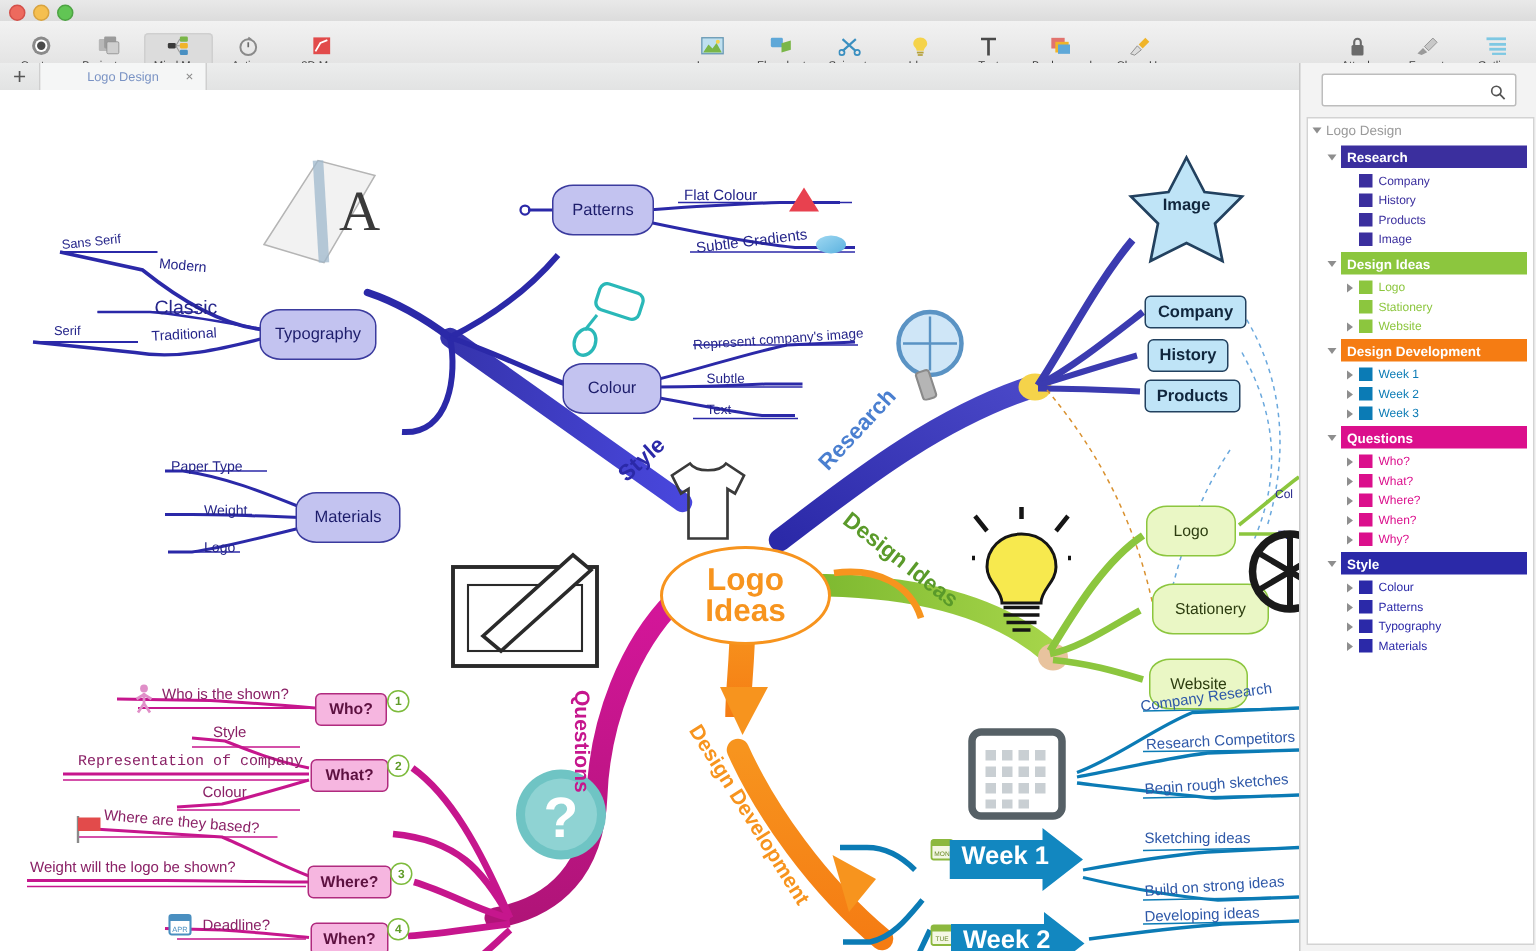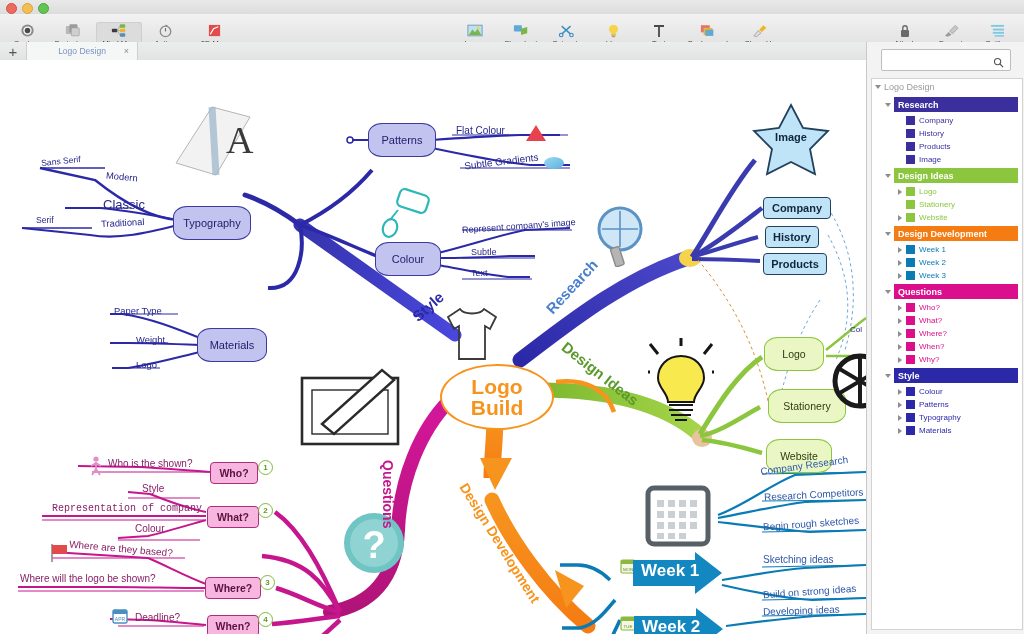--- a/index.html
+++ b/index.html
@@ -568,21 +568,21 @@
               <stop offset="0%" stop-color="#9fd8f2"></stop>
               <stop offset="100%" stop-color="#5bb2df"></stop>
             </linearGradient>
           </defs>
           <ellipse cx="11" cy="7" rx="10" ry="6" fill="url(#sg)"></ellipse>
         </svg>
     </div>
 
     <div class="node" style="left:440px;top:304px;width:110px;height:62px;border:2.6px solid #f7941e;border-radius:50%;background:#fff;flex-direction:column;line-height:1.02;">
       <span style="font-size:21px;font-weight:bold;color:#f7941e;">Logo</span>
-      <span style="font-size:21px;font-weight:bold;color:#f7941e;">Build</span>
+      <span style="font-size:21px;font-weight:bold;color:#f7941e;">Ideas</span>
     </div>
 
     <div class="mm-label" style="left:410px;top:238px;font-size:15px;font-weight:bold;color:#2b29a8;transform:rotate(-42deg);">Style</div>
     <div class="mm-label" style="left:538px;top:218px;font-size:15px;font-weight:bold;color:#4a7fd0;transform:rotate(-47deg);">Research</div>
     <div class="mm-label" style="left:554px;top:305px;font-size:15px;font-weight:bold;color:#5a9a2a;transform:rotate(38deg);">Design Ideas</div>
     <div class="mm-label" style="left:470px;top:420px;font-size:14px;font-weight:bold;color:#f7941e;transform:rotate(58deg);transform-origin:left top;">Design Development</div>
     <div class="mm-label" style="left:396px;top:400px;font-size:14px;font-weight:bold;color:#c6168d;transform:rotate(90deg);transform-origin:left top;">Questions</div>
 
     <div class="node node-cloud-blue" style="left:173px;top:146px;width:76px;height:32px;">
       <span>Typography</span>
@@ -693,21 +693,21 @@
     <div class="node node-pink" style="left:207px;top:555px;width:50px;height:20px;">
       <span>When?</span>
     </div>
     <div class="numcirc" style="left:258px;top:552px;">4</div>
 
     <div class="mm-label" style="left:108px;top:398px;font-size:10px;color:#8a2166;">Who is the shown?</div>
     <div class="mm-label" style="left:142px;top:423px;font-size:10px;color:#8a2166;">Style</div>
     <div class="mm-label" style="left:52px;top:443px;font-size:10px;color:#8a2166;font-family:Liberation Mono, monospace;">Representation of company</div>
     <div class="mm-label" style="left:135px;top:463px;font-size:10px;color:#8a2166;">Colour</div>
     <div class="mm-label" style="left:69px;top:483px;font-size:10px;color:#8a2166;transform:rotate(5deg);">Where are they based?</div>
-    <div class="mm-label" style="left:20px;top:513px;font-size:10px;color:#8a2166;">Where will the logo be shown?</div>
+    <div class="mm-label" style="left:20px;top:513px;font-size:10px;color:#8a2166;">Weight will the logo be shown?</div>
     <div class="mm-label" style="left:135px;top:552px;font-size:10px;color:#8a2166;">Deadline?</div>
 
   </div>
 
   <div class="sidebar">
     <div class="searchwrap">
       <div class="searchbox">
         <input type="text" value="" placeholder="" style="">
         <span class="mag">
           <svg width="11" height="11" viewBox="0 0 12 12">

